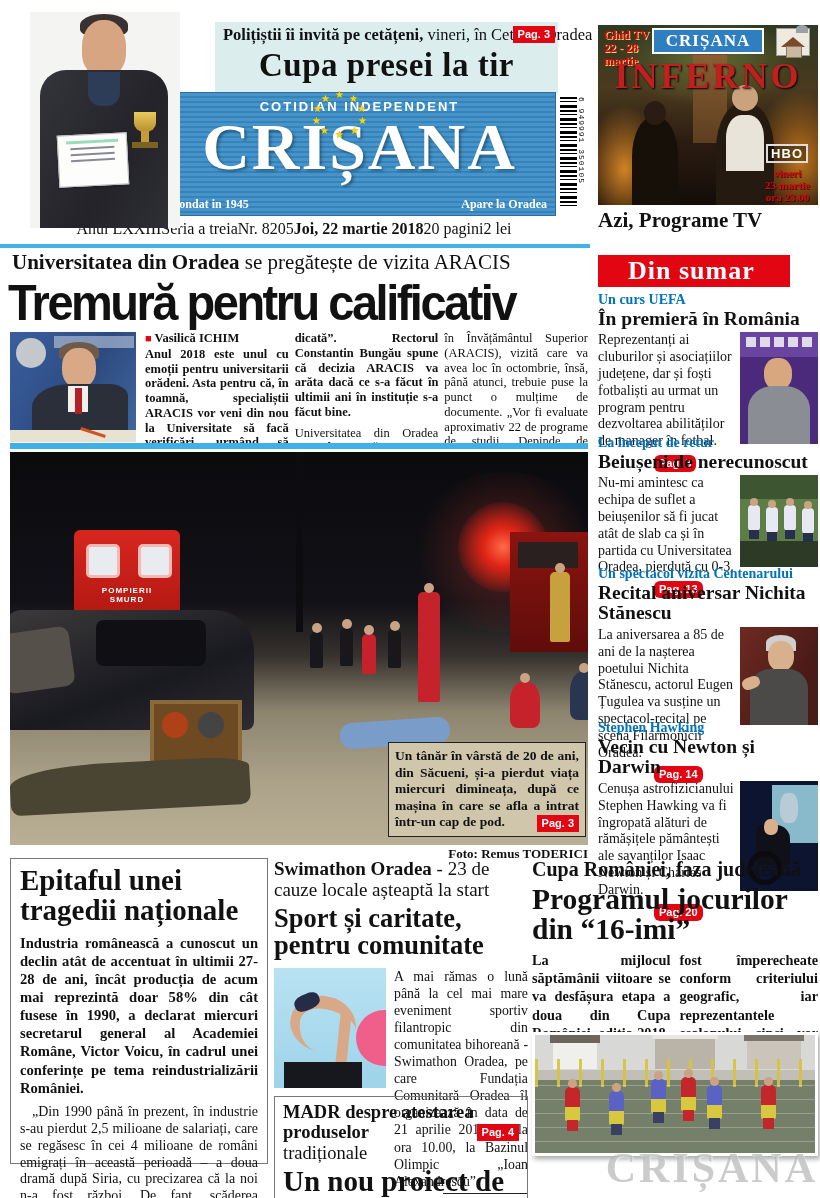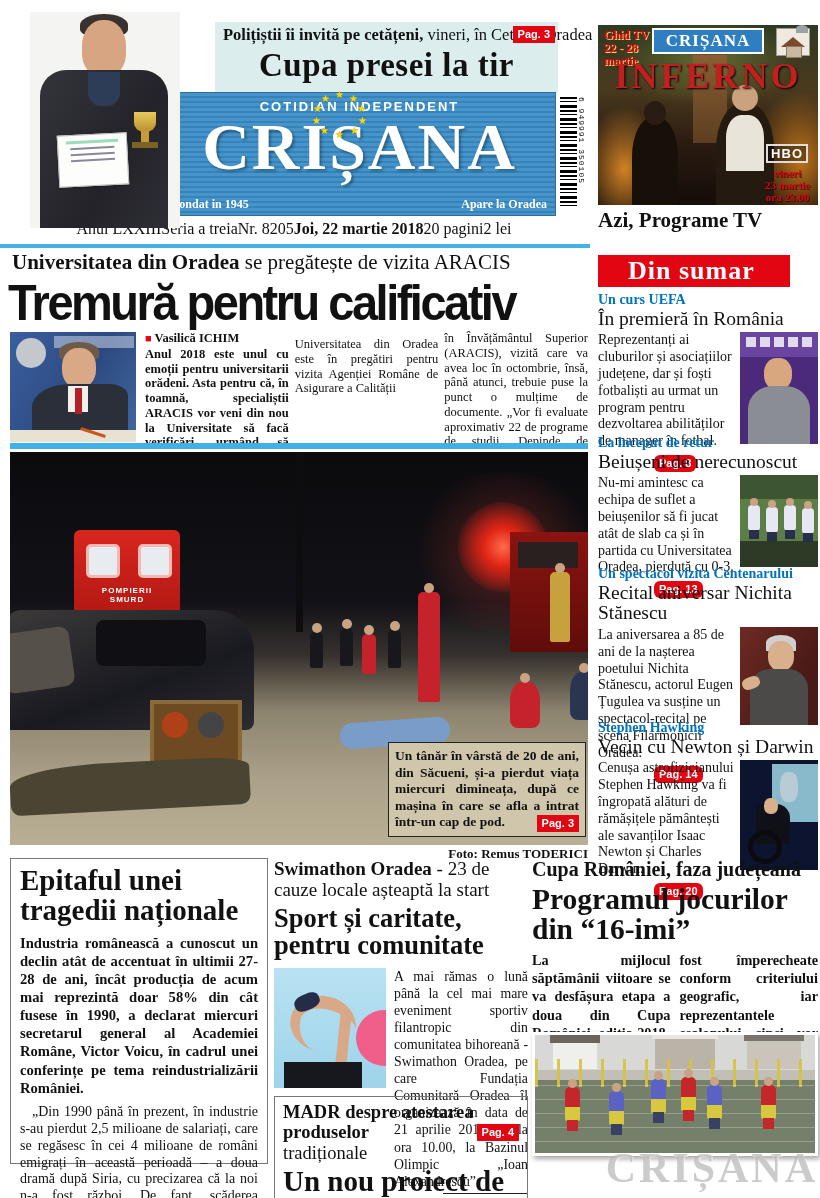--- a/index.html
+++ b/index.html
@@ -130,21 +130,21 @@
   .fig { position:absolute; border-radius:5px 5px 2px 2px; }
   .fig:before { content:""; position:absolute; top:-9px; left:50%; margin-left:-5px; width:10px; height:10px; border-radius:50%; background:#caa384; }
   .f-red { background:#c5222b; } .f-yellow { background:#c8a13f; } .f-navy { background:#2a3550; } .f-dark { background:#17171c; }
   .caption { position:absolute; right:2px; bottom:8px; width:198px; background:#cfc6ab; border:1px solid #222; padding:5px 6px 4px 6px; font-weight:bold; font-size:13.5px; line-height:1.22; text-align:justify; }
   .caption .badge { float:right; margin-top:1px; }
   .credit { left:0; top:846px; width:588px; text-align:right; font-weight:bold; font-size:13px; }
   
   .ds-banner { left:598px; top:255px; width:192px; height:32px; background:#e20613; color:#fff; font-weight:bold; font-size:26px; line-height:31px; padding-left:30px; letter-spacing:1px; }
   .ds-item { left:598px; width:220px; }
   .ds-kick { font-size:14px; margin-bottom:1px; }
-  .ds-title { font-weight:normal; font-size:19.5px; line-height:1.05; margin-bottom:3px; }
+  .ds-title { font-weight:bold; font-size:19.5px; line-height:1.05; margin-bottom:3px; }
   .ds-row { display:flex; gap:5px; }
   .ds-text { flex:1; font-size:14px; line-height:1.2; }
   .ds-text .badge { margin-top:5px; margin-left:56px;border-radius:6px; }
   .ds-photo { width:78px; flex:0 0 78px; position:relative; overflow:hidden; }
   .ph-uefa { height:112px; background:linear-gradient(180deg,#6a45a0 0 22%,#4b2a7b 22%); }
   .ph-uefa .head { position:absolute; left:24px; top:26px; width:28px; height:32px; background:#d8a67f; border-radius:45%; }
   .ph-uefa .body { position:absolute; left:8px; top:54px; width:62px; height:58px; background:#8a8d93; border-radius:40% 40% 0 0; }
   .ph-uefa .lines { position:absolute; left:6px; top:5px; width:66px; height:10px; background:repeating-linear-gradient(90deg,rgba(255,255,255,.8) 0 10px,transparent 10px 14px); }
   .ph-beius { height:92px; background:linear-gradient(180deg,#3d5530 0 26%,#5d7d46 26% 72%,#2c3a26 72%); }
   .ph-beius .pl { position:absolute; width:12px; height:26px; background:#e8e8f4; border-radius:4px; }
@@ -301,20 +301,21 @@
     <div class="rc-desk"></div>
     <div class="rc-pen"></div>
   </div>
 
   <div class="abs lead-cols">
     <div class="lead-col">
       <div class="byline"><span class="sq">■</span> <span>Vasilică ICHIM</span></div>
       <p class="b">Anul 2018 este unul cu emoții pentru universitarii orădeni. Asta pentru că, în toamnă, specialiștii ARACIS vor veni din nou la Universitate să facă verificări, urmând să decidă apoi dacă instituția își va păstra calificativul „încredere ri-</p>
     </div>
     <div class="lead-col">
+      <p class="b">dicată”. Rectorul Constantin Bungău spune că decizia ARACIS va arăta dacă ce s-a făcut în ultimii ani în instituție s-a făcut bine.</p>
       <p style="margin-top:6px;">Universitatea din Oradea este în pregătiri pentru vizita Agenției Române de Asigurare a Calității</p>
     </div>
     <div class="lead-col">
       <p>în Învățământul Superior (ARACIS), vizită care va avea loc în octombrie, însă, până atunci, trebuie puse la punct o mulțime de documente. „Vor fi evaluate aproximativ 22 de programe de studii. Depinde de domenii, dar avem indicatori...</p>
 
     </div>
   </div>
   <div class="abs rule2"></div>
 
   <div class="abs crash">

